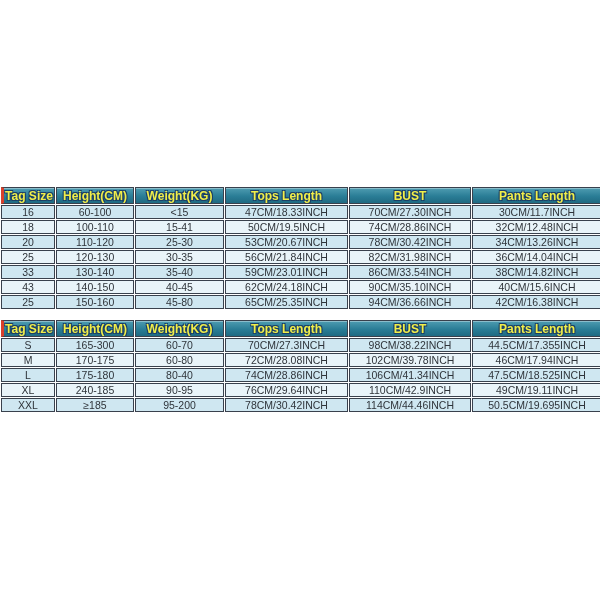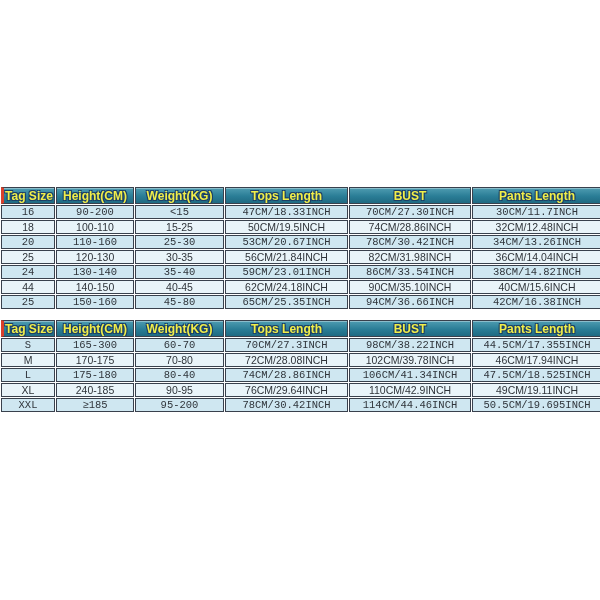--- a/index.html
+++ b/index.html
@@ -60,21 +60,21 @@
       1px -1px 0 var(--header-outline),
       -1px -1px 0 var(--header-outline);
     box-shadow: inset 0 1px 0 rgba(255,255,255,0.35);
   }
   th.first { border-left: 3px solid var(--accent-red); margin-left: 32px; }
   td {
     height: 12px;
     font-size: 10.5px;
     color: var(--cell-text);
   }
-  tr.alt-a td { background: var(--row-a); font-family: Liberation Mono, monospace; }
+  tr.alt-a td { background: var(--row-a); }
   tr.alt-b td { background: var(--row-b); }
 </style>
 </head>
 <body>
 
 <div class="canvas">
   <table class="size-table t0">
       <colgroup>
         <col class="c0">
         <col class="c1">
@@ -89,60 +89,60 @@
           <th class="">Height(CM)</th>
           <th class="">Weight(KG)</th>
           <th class="">Tops Length</th>
           <th class="">BUST</th>
           <th class="">Pants Length</th>
         </tr>
       </thead>
       <tbody>
         <tr class="alt-a">
           <td>16</td>
-          <td>90-200</td>
+          <td>60-100</td>
           <td>&lt;15</td>
           <td>47CM/18.33INCH</td>
           <td>70CM/27.30INCH</td>
           <td>30CM/11.7INCH</td>
         </tr>
         <tr class="alt-b">
           <td>18</td>
           <td>100-110</td>
-          <td>15-25</td>
+          <td>15-41</td>
           <td>50CM/19.5INCH</td>
           <td>74CM/28.86INCH</td>
           <td>32CM/12.48INCH</td>
         </tr>
         <tr class="alt-a">
           <td>20</td>
-          <td>110-160</td>
+          <td>110-120</td>
           <td>25-30</td>
           <td>53CM/20.67INCH</td>
           <td>78CM/30.42INCH</td>
           <td>34CM/13.26INCH</td>
         </tr>
         <tr class="alt-b">
           <td>25</td>
           <td>120-130</td>
           <td>30-35</td>
           <td>56CM/21.84INCH</td>
           <td>82CM/31.98INCH</td>
           <td>36CM/14.04INCH</td>
         </tr>
         <tr class="alt-a">
-          <td>24</td>
+          <td>33</td>
           <td>130-140</td>
           <td>35-40</td>
           <td>59CM/23.01INCH</td>
           <td>86CM/33.54INCH</td>
           <td>38CM/14.82INCH</td>
         </tr>
         <tr class="alt-b">
-          <td>44</td>
+          <td>43</td>
           <td>140-150</td>
           <td>40-45</td>
           <td>62CM/24.18INCH</td>
           <td>90CM/35.10INCH</td>
           <td>40CM/15.6INCH</td>
         </tr>
         <tr class="alt-a">
           <td>25</td>
           <td>150-160</td>
           <td>45-80</td>
@@ -176,21 +176,21 @@
           <td>S</td>
           <td>165-300</td>
           <td>60-70</td>
           <td>70CM/27.3INCH</td>
           <td>98CM/38.22INCH</td>
           <td>44.5CM/17.355INCH</td>
         </tr>
         <tr class="alt-b">
           <td>M</td>
           <td>170-175</td>
-          <td>70-80</td>
+          <td>60-80</td>
           <td>72CM/28.08INCH</td>
           <td>102CM/39.78INCH</td>
           <td>46CM/17.94INCH</td>
         </tr>
         <tr class="alt-a">
           <td>L</td>
           <td>175-180</td>
           <td>80-40</td>
           <td>74CM/28.86INCH</td>
           <td>106CM/41.34INCH</td>

